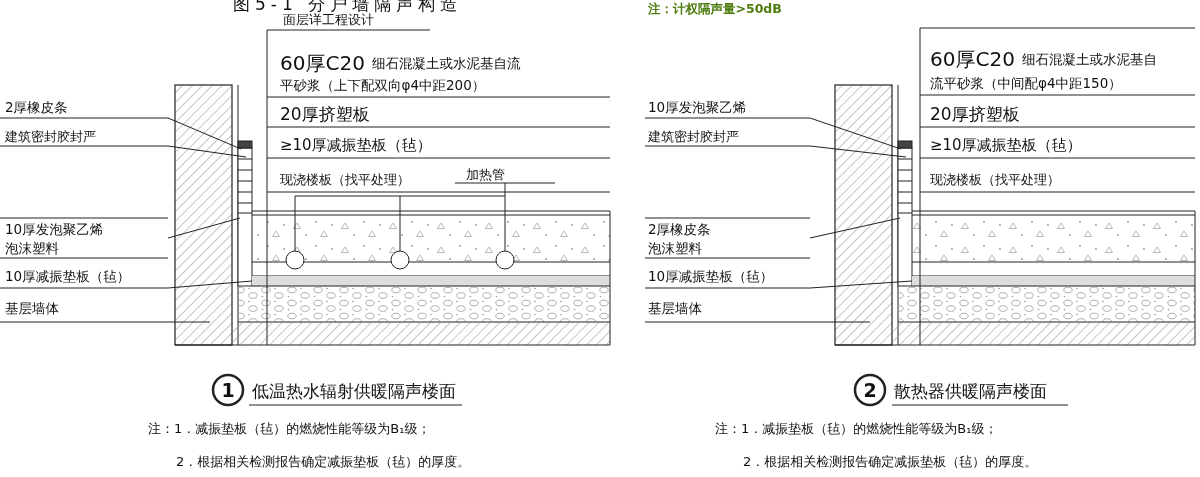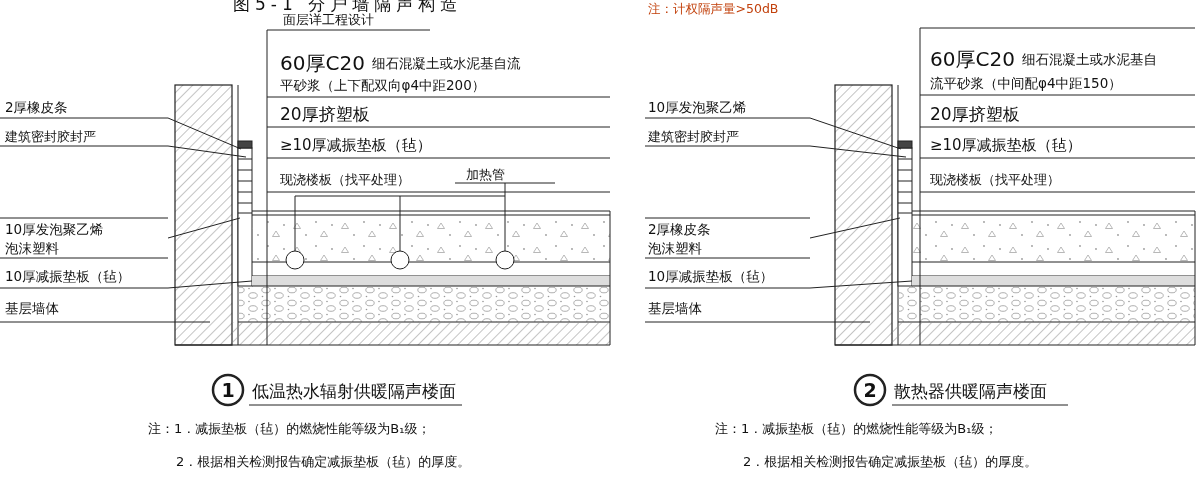--- a/index.html
+++ b/index.html
@@ -1,19 +1,19 @@
 <!DOCTYPE html>
 <html><head>
 <meta charset="utf-8">
 <style>
   * { margin:0; padding:0; box-sizing:border-box; }
   body { background:#fff; font-family:"DejaVu Sans", sans-serif; }
   .page { position:relative; width:1200px; height:477px; background:#ffffff; overflow:hidden; }
   .fig-title { position:absolute; left:233px; top:-7px; font-size:17px; letter-spacing:5px; color:#111; white-space:nowrap; }
-  .hdr-note { position:absolute; left:648px; top:1px; font-size:12.5px; color:#c2410c; white-space:nowrap; }
+  .hdr-note { position:absolute; left:648px; top:1px; font-size:12.5px; color:#4d7c0f; white-space:nowrap;font-weight:bold; }
   svg { position:absolute; top:0; }
   svg text { fill:#111; font-family:"DejaVu Sans", sans-serif; }
 </style>
 </head>
 <body>
 
 <div class="page">
 
   <div class="fig-title">图5-1 分户墙隔声构造</div>
   <div class="hdr-note">注：计权隔声量&gt;50dB</div>

